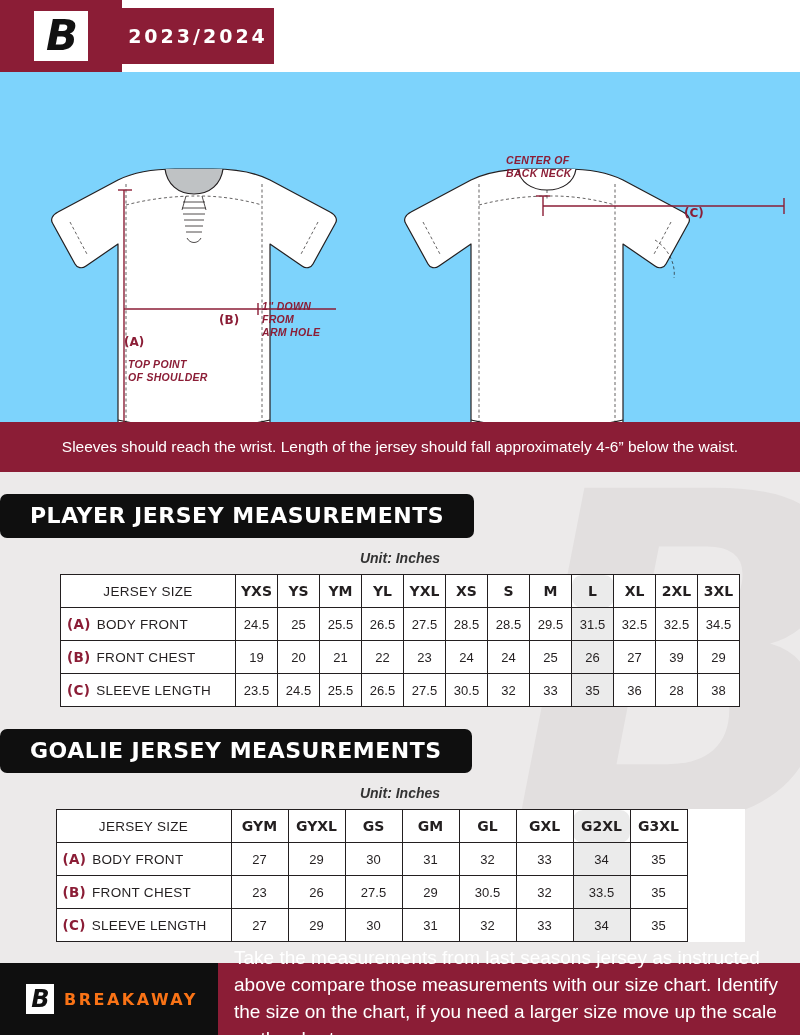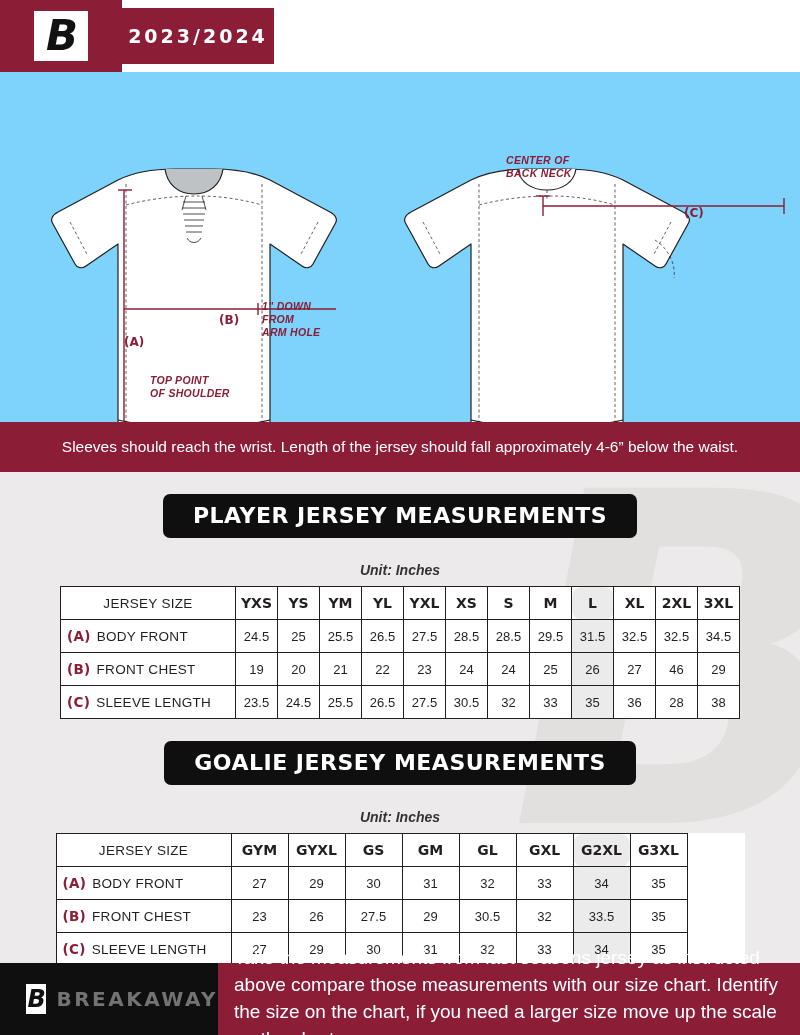--- a/index.html
+++ b/index.html
@@ -140,23 +140,22 @@
     font-size: 15.5px;
     line-height: 1.45;
     position: relative;
     z-index: 2;
   }
 
   
   .section { position: relative; z-index: 2; padding: 0 0 0 0; }
   .section-title-wrap {
     display: flex;
-    justify-content: center;
     margin-top: 22px;
-    margin-bottom: 24px;
+    margin-bottom: 12px;
   }
   .section-title {
     background: #0f0f0f;
     color: #ffffff;
     font-size: 22px;
     font-weight: 700;
     letter-spacing: 0.5px;
     padding: 9px 30px 10px;
     border-radius: 7px;
     font-family: "DejaVu Sans", sans-serif;
@@ -233,22 +232,22 @@
     width: 28px; height: 30px;
     background: #ffffff;
     display: flex; align-items: center; justify-content: center;
   }
   .footer-logo span {
     font-family: "DejaVu Sans", sans-serif;
     font-size: 24px; font-weight: 700; font-style: italic;
     color: #111; line-height: 1; letter-spacing: -1px;
   }
   .footer-brand {
-    color: #737373;
-    font-size: 20px;
+    color: #f97316;
+    font-size: 16px;
     font-weight: 700;
     letter-spacing: 2.5px;
     font-family: "DejaVu Sans", sans-serif;
   }
   .footer-right {
     flex: 1;
     background: #8b1d36;
     color: #ffffff;
     font-size: 19px;
     line-height: 1.42;
@@ -330,21 +329,21 @@
       <path d="M784,126 L784,142"></path>
       <path d="M536,124 L550,124"></path>
     </g>
   </svg>
 
   <div class="ill-label" style="left:506px; top:82px; white-space:pre-line;">CENTER OF
 BACK NECK</div>
   <div class="ill-label" style="left:262px; top:228px; white-space:pre-line;">1" DOWN
 FROM
 ARM HOLE</div>
-  <div class="ill-label" style="left:150px; top:286px; white-space:pre-line;margin-top:16px;">TOP POINT
+  <div class="ill-label" style="left:128px; top:286px; white-space:pre-line;">TOP POINT
 OF SHOULDER</div>
   <div class="tag-letter" style="left:124px; top:263px;">(A)</div>
   <div class="tag-letter" style="left:219px; top:241px;">(B)</div>
   <div class="tag-letter" style="left:684px; top:134px;">(C)</div>
 </div>
 
 <div class="note-band">Sleeves should reach the wrist. Length of the jersey should fall approximately 4-6” below the waist.</div>
 
 <div class="section">
   <div class="section-title-wrap">
@@ -405,21 +404,21 @@
           <td>19</td>
           <td>20</td>
           <td>21</td>
           <td>22</td>
           <td>23</td>
           <td>24</td>
           <td>24</td>
           <td>25</td>
           <td class="shade">26</td>
           <td>27</td>
-          <td>46</td>
+          <td>39</td>
           <td>29</td>
         </tr>
         <tr>
           <td class="rowhead"><span class="tag">(C)</span>SLEEVE LENGTH</td>
           <td>23.5</td>
           <td>24.5</td>
           <td>25.5</td>
           <td>26.5</td>
           <td>27.5</td>
           <td>30.5</td>

